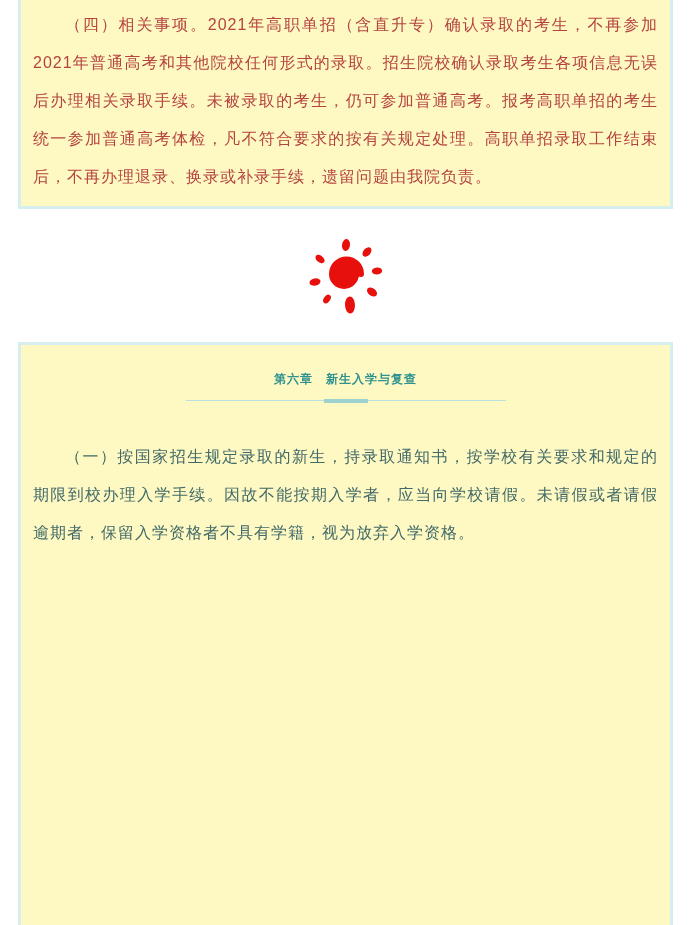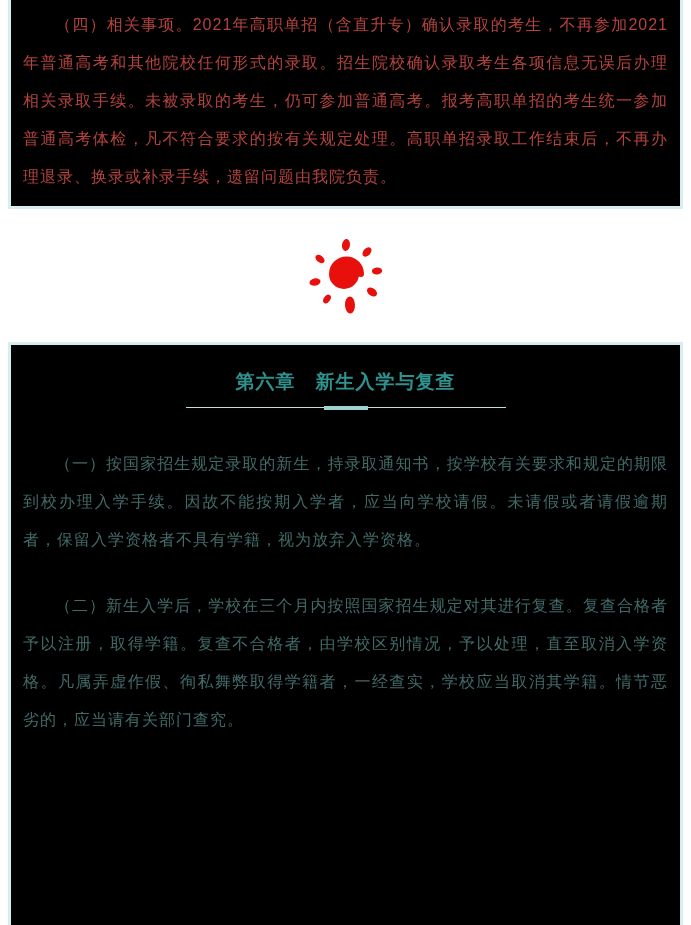--- a/index.html
+++ b/index.html
@@ -7,22 +7,22 @@
     padding: 0;
     background: #ffffff;
   }
   body {
     width: 691px;
     height: 925px;
     overflow: hidden;
     font-family: "Liberation Sans", "DejaVu Sans", sans-serif;
   }
   .card {
-    margin: 0 8px;
-    background: #000000;
+    margin: 0 18px;
+    background: #fef9c3;
     border: 3px solid #d7eef0;
   }
   .card-top {
     border-top: none;
     padding: 6px 12px 10px 12px;
   }
   .card-main {
     border-bottom: none;
     padding: 18px 12px 40px 12px;
     min-height: 600px;
@@ -51,21 +51,21 @@
     align-items: center;
     justify-content: center;
   }
   .chapter-head {
     text-align: center;
     margin: 6px 0 0 0;
   }
   .chapter-title {
     margin: 0;
     display: inline-block;
-    font-size: 19px;
+    font-size: 12px;
     font-weight: bold;
     letter-spacing: 1px;
     color: #2e928e;
   }
   .underline-wrap {
     position: relative;
     width: 320px;
     margin: 10px auto 34px auto;
     height: 6px;
   }
@@ -131,18 +131,17 @@
       <h2 class="chapter-title">第六章　新生入学与复查</h2>
     </div>
 
     <div class="underline-wrap">
       <div class="underline-hairline"></div>
       <div class="underline-accent"></div>
     </div>
 
     <p class="para para-slate">（一）按国家招生规定录取的新生，持录取通知书，按学校有关要求和规定的期限到校办理入学手续。因故不能按期入学者，应当向学校请假。未请假或者请假逾期者，保留入学资格者不具有学籍，视为放弃入学资格。</p>
 
-    <p class="para para-slate">（二）新生入学后，学校在三个月内按照国家招生规定对其进行复查。复查合格者予以注册，取得学籍。复查不合格者，由学校区别情况，予以处理，直至取消入学资格。凡属弄虚作假、徇私舞弊取得学籍者，一经查实，学校应当取消其学籍。情节恶劣的，应当请有关部门查究。</p>
 
 
   </section>
 
 </div>
 
 </body></html>

